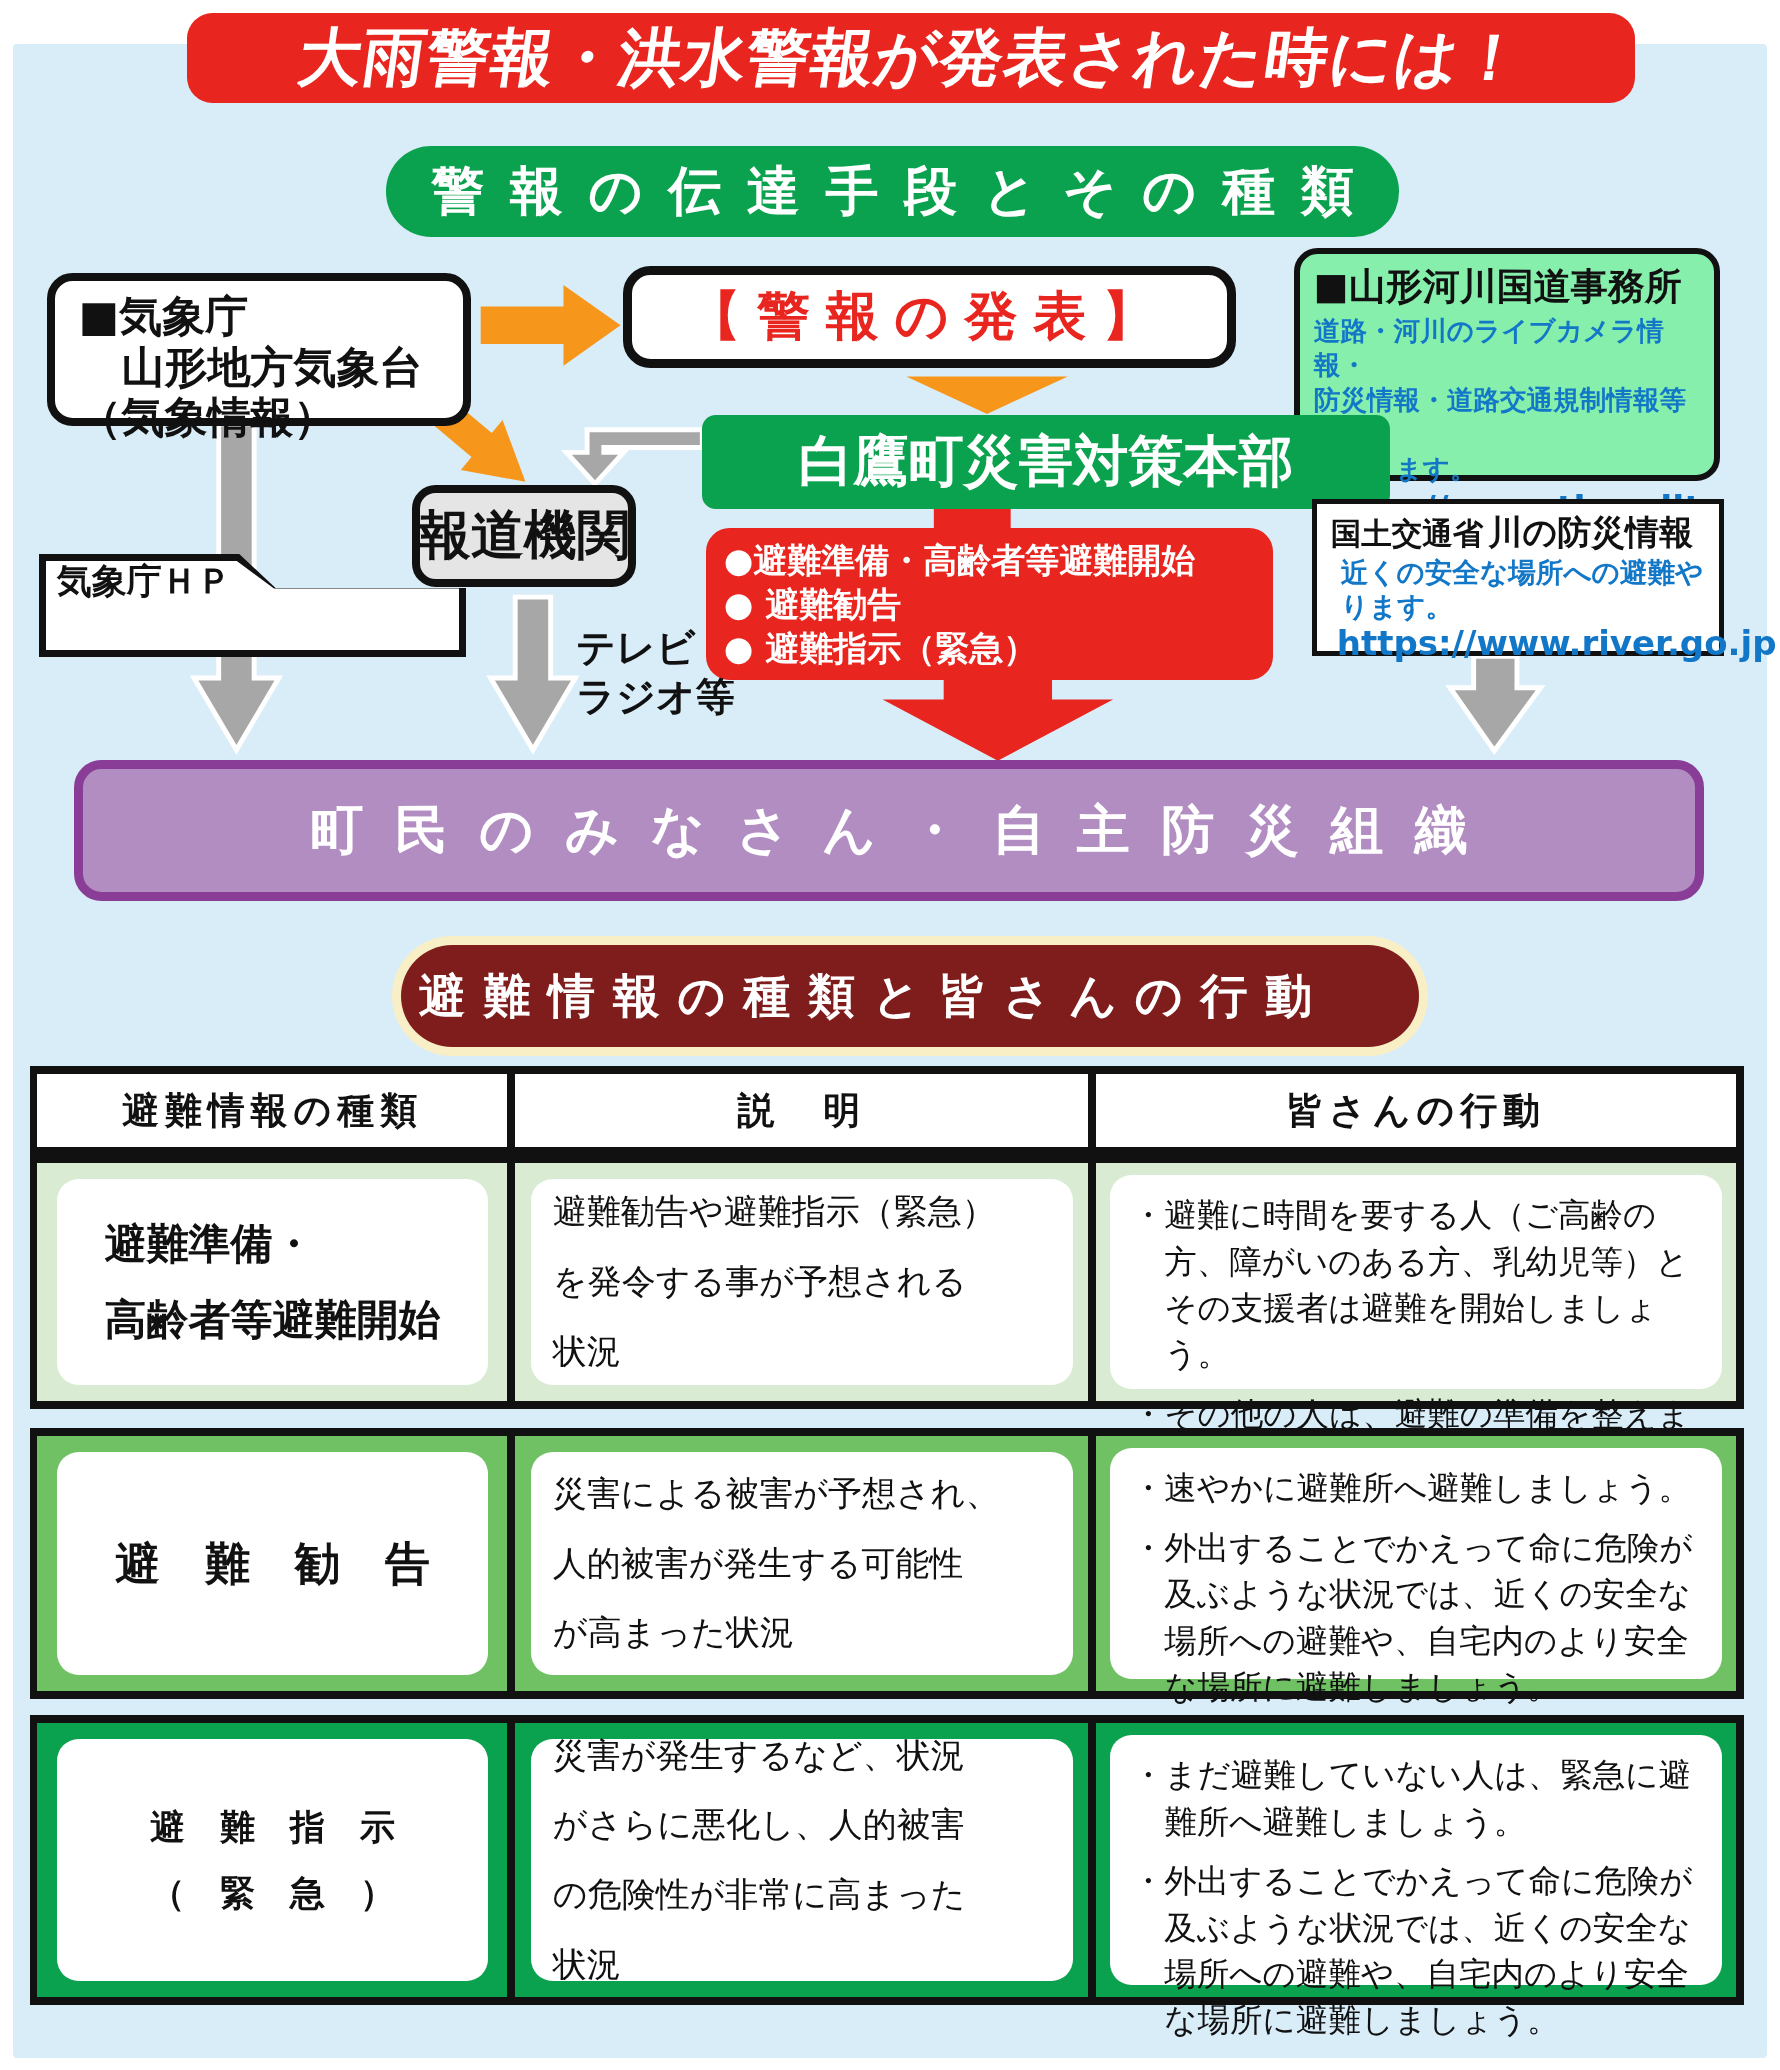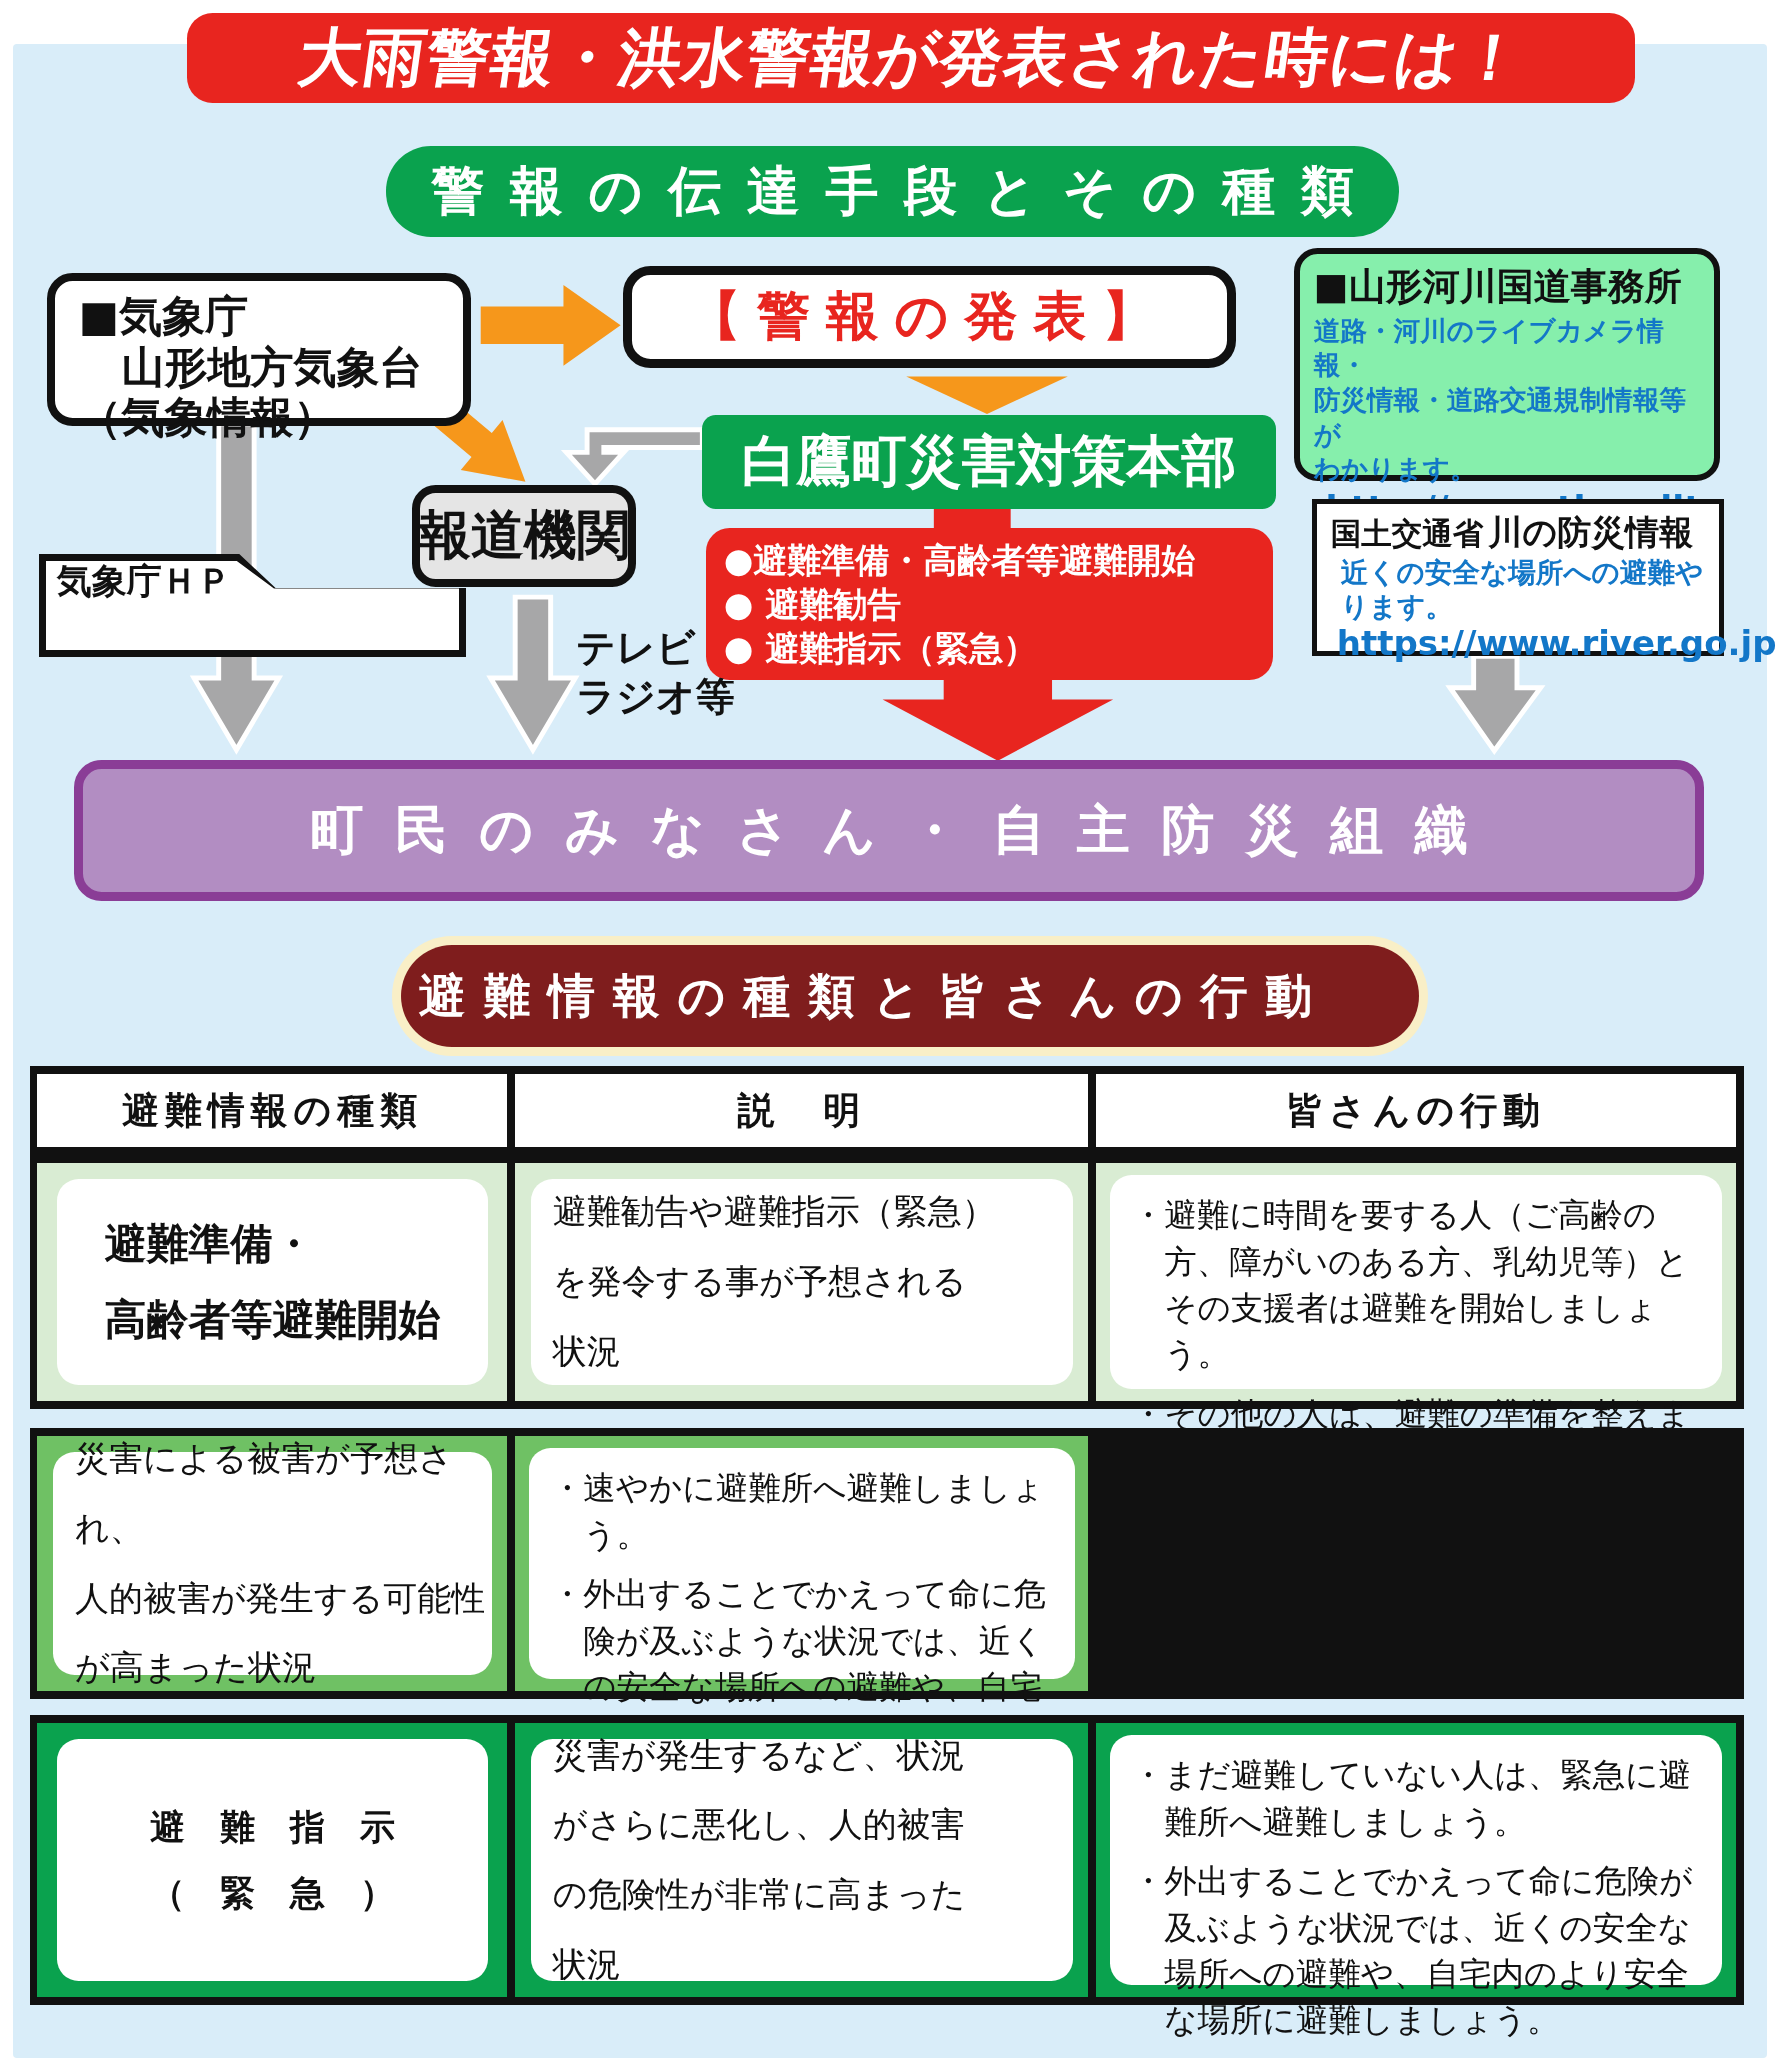--- a/index.html
+++ b/index.html
@@ -25,21 +25,21 @@
 
   .warn-box{left:623px;top:266px;width:613px;height:102px;background:#fff;border:9.9px solid #111;border-radius:27.6px;box-sizing:border-box;}
   .warn-box span{color:#e8251f;font-weight:800;font-size:53px;letter-spacing:15.8px;white-space:nowrap;}
 
   .yamagata-box{left:1294px;top:248px;width:426px;height:233px;background:#86efac;border:6.9px solid #111;border-radius:23.6px;box-sizing:border-box;padding:7.9px 13.8px;}
   .yamagata-box .t{font-size:37px;font-weight:800;color:#111;white-space:nowrap;}
   .yamagata-box .d{font-size:26.6px;line-height:1.3;color:#1377c8;font-weight:600;white-space:pre-line;margin-top:2px;}
   .yamagata-box .u1{font-size:35px;color:#1377c8;font-weight:600;white-space:nowrap;margin-top:2px;padding-left:11.8px;}
   .yamagata-box .u2{font-size:35px;color:#1377c8;font-weight:600;white-space:nowrap;text-align:right;padding-right:5.9px;}
 
-  .hq-box{left:702px;top:415px;width:574px;height:94px;background:#0aa24e;border-radius:13.8px;}
+  .hq-box{left:702px;top:415px;width:688px;height:94px;background:#0aa24e;border-radius:13.8px;}
   .hq-box span{color:#fff;font-weight:800;font-size:55px;white-space:nowrap;}
 
   .alert-box{left:706px;top:528px;width:567px;height:152px;background:#e8251f;border-radius:23.6px;box-sizing:border-box;padding:9.9px 17.7px;}
   .alert-box .line{color:#fff;font-weight:800;font-size:34px;line-height:1.3;white-space:nowrap;}
 
   .press-box{left:412px;top:485px;width:224px;height:102px;background:#e5e5e5;border:8.9px solid #111;border-radius:23.6px;box-sizing:border-box;}
   .press-box span{color:#111;font-weight:800;font-size:53px;white-space:nowrap;}
 
   .hp-box{left:39px;top:554px;width:427px;height:103px;}
   .hp-outer{position:absolute;inset:0;background:#111;
@@ -196,20 +196,25 @@
     <div class="cell">
       <div class="ibox act-box">
         <div class="act-item">・避難に時間を要する人（ご高齢の方、障がいのある方、乳幼児等）とその支援者は避難を開始しましょう。</div>
         <div class="act-item">・その他の人は、避難の準備を整えましょう。</div>
       </div>
     </div>
   </div>
 
   <div class="abs z2 tbl row2">
     <div class="cell">
+      <div class="ibox type-box">
+        <div class="type-txt">避　難　勧　告</div>
+      </div>
+    </div>
+    <div class="cell">
       <div class="ibox desc-box">
         <div class="desc-txt">災害による被害が予想され、
 人的被害が発生する可能性
 が高まった状況</div>
       </div>
     </div>
     <div class="cell">
       <div class="ibox act-box">
         <div class="act-item">・速やかに避難所へ避難しましょう。</div>
         <div class="act-item">・外出することでかえって命に危険が及ぶような状況では、近くの安全な場所への避難や、自宅内のより安全な場所に避難しましょう。</div>

